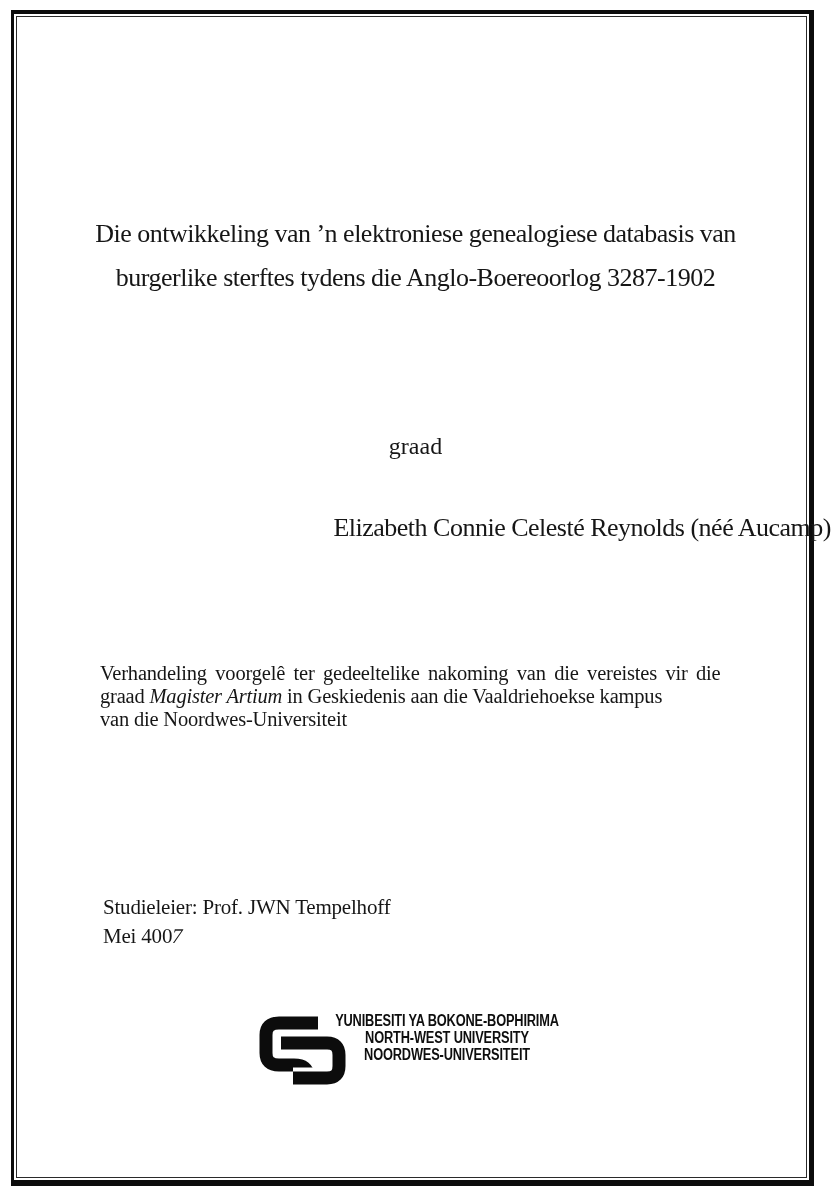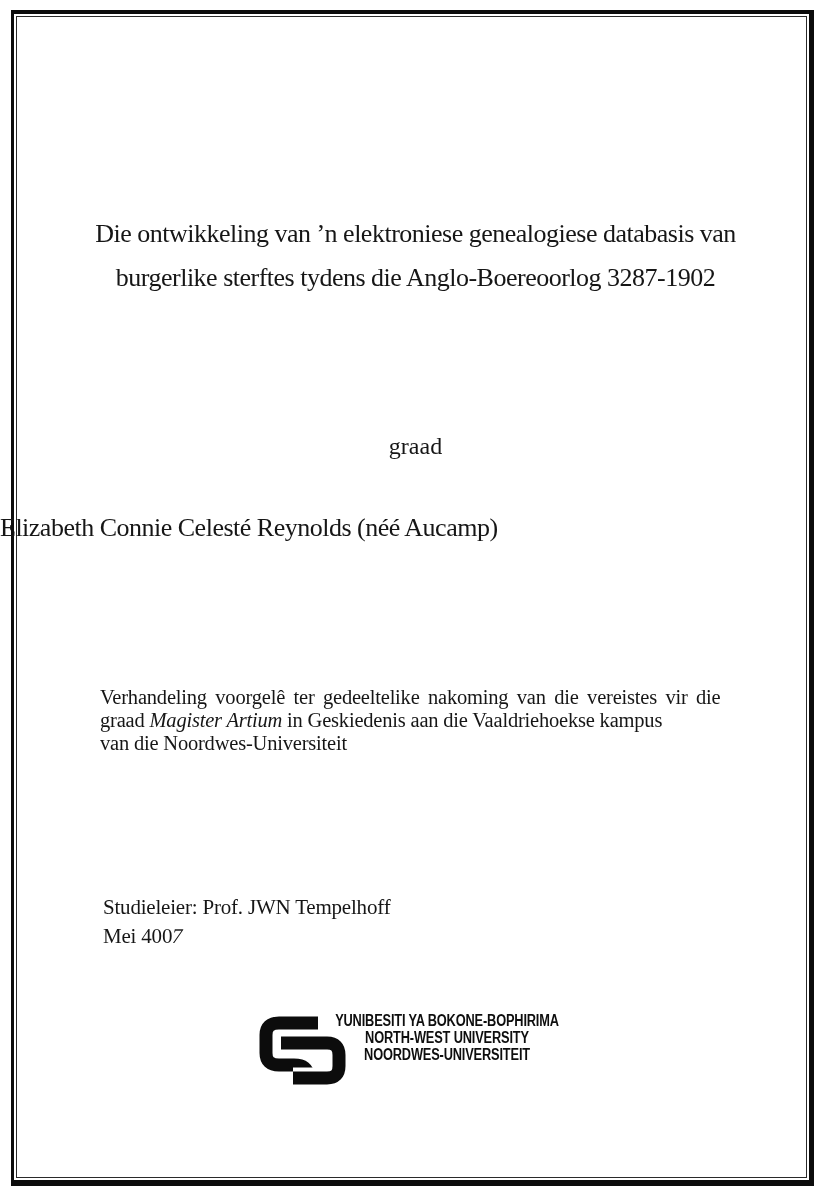--- a/index.html
+++ b/index.html
@@ -38,32 +38,31 @@
   }
   .byline {
     position: absolute;
     left: 0; right: 0; top: 433px;
     text-align: center;
     font-size: 24px;
   }
   .author {
     position: absolute;
     left: 0; right: 0; top: 513px;
-    text-align: left;
+    text-align: right;
     font-size: 26px;
     letter-spacing: -0.5px;
   }
   .submission {
     position: absolute;
     left: 100px; top: 662px;
     width: 652px;
     font-size: 20.5px;
     line-height: 23px;
     letter-spacing: -0.2px;
-    margin-top: 24px;
   }
   .submission .line { white-space: nowrap; }
   .submission .line-justified { word-spacing: 3.5px; }
   .submission .italic { font-style: italic; }
   .supervisor-block {
     position: absolute;
     left: 103px; top: 893px;
     font-size: 21px;
     line-height: 29px;
     letter-spacing: -0.2px;

